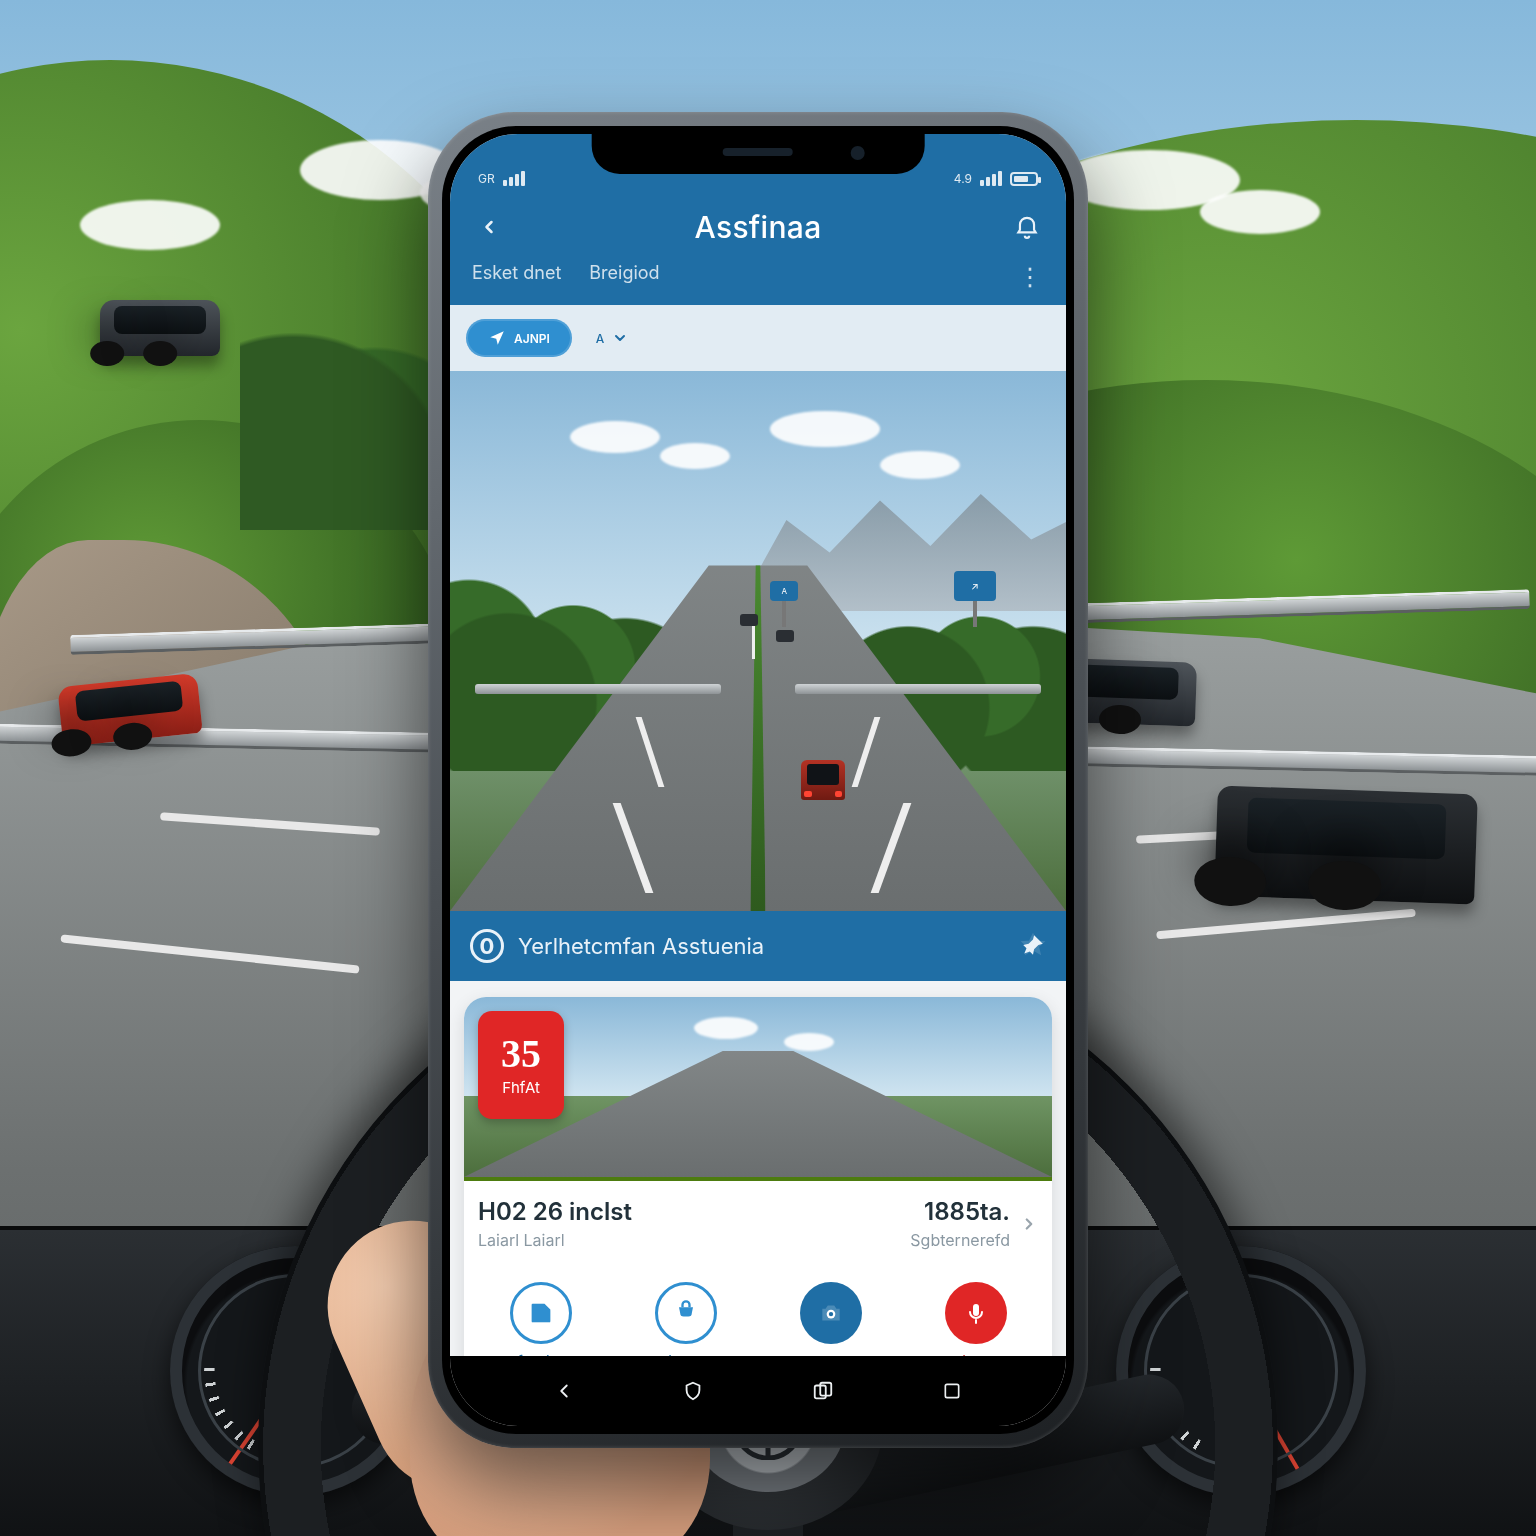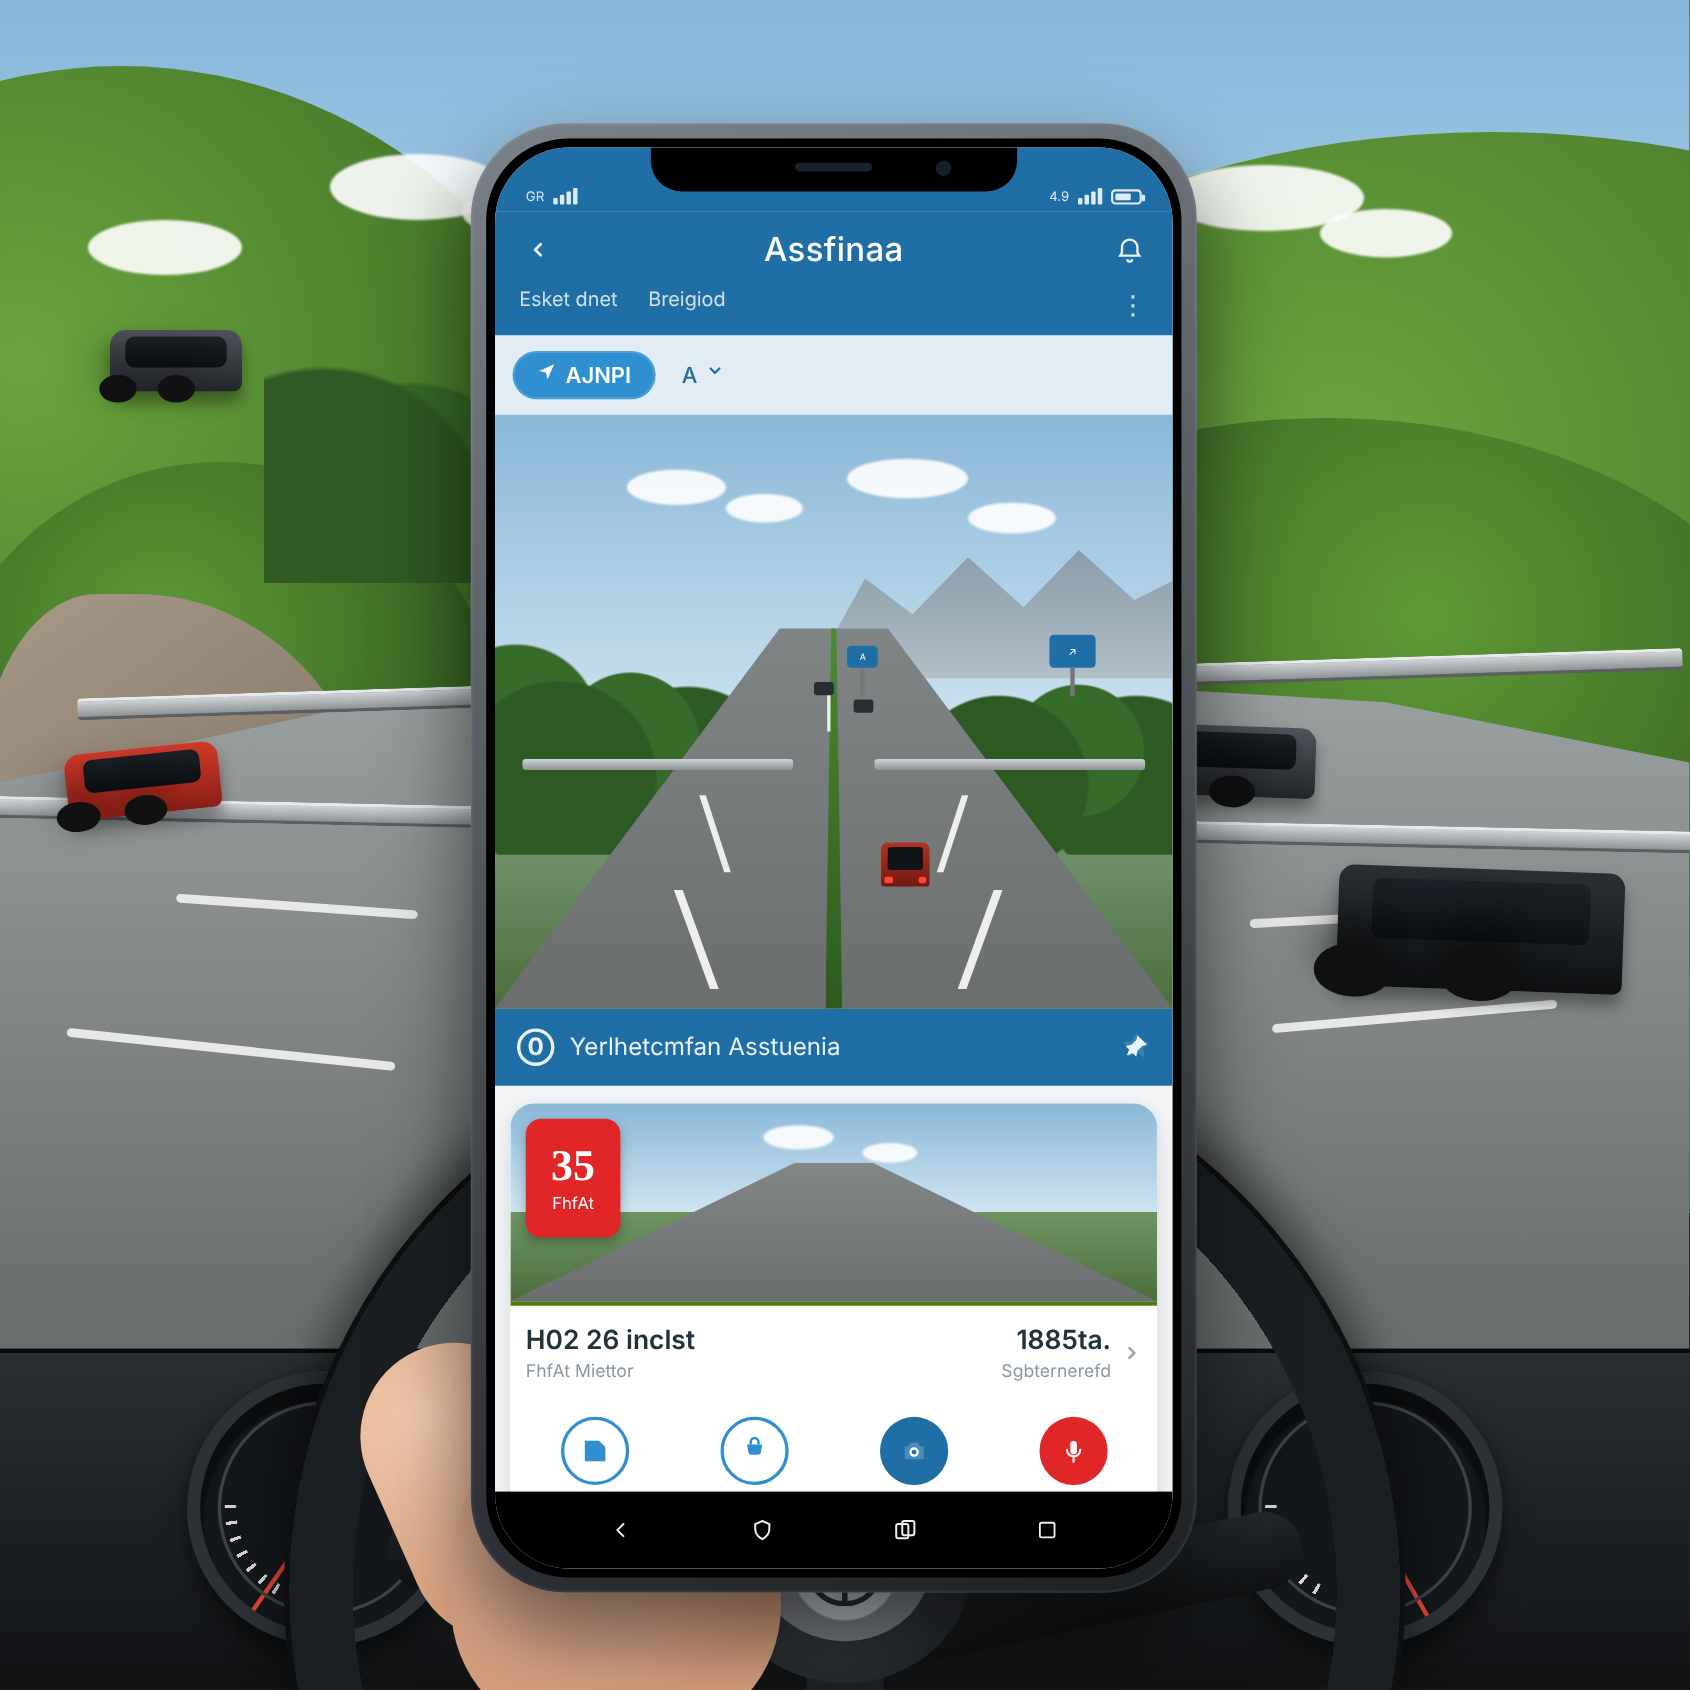--- a/index.html
+++ b/index.html
@@ -120,21 +120,21 @@
   .batt i{position:absolute;inset:2px 8px 2px 2px;background:#dfeaf2;border-radius:1px}
 
   
   .hdr{background:var(--blue);color:#fff;padding:14px 18px 10px;display:flex;flex-direction:column;gap:12px}
   .hdr-row{display:flex;align-items:center;justify-content:space-between}
   .hdr-title{font-size:30px;font-weight:500;letter-spacing:.3px}
   .ico-btn{width:42px;height:42px;border-radius:10px;display:flex;align-items:center;justify-content:center;color:#e9f2f9;cursor:pointer}
   .tabs{display:flex;align-items:flex-start;gap:28px;color:#cfe0ec;font-size:18px;padding:2px 4px 4px}
   .tabs .dots{margin-left:auto;font-size:24px;letter-spacing:2px;cursor:pointer}
   .chip-row{display:flex;align-items:center;gap:18px;background:#e2ecf3;padding:14px 16px}
-  .chip{display:flex;align-items:flex-start;gap:8px;padding:10px 22px;border-radius:999px;background:var(--blue-bright);color:#fff;font-weight:600;font-size:20px;box-shadow:inset 0 0 0 2px rgba(255,255,255,.15);cursor:pointer}
+  .chip{display:flex;align-items:center;gap:8px;padding:10px 22px;border-radius:999px;background:var(--blue-bright);color:#fff;font-weight:600;font-size:12px;box-shadow:inset 0 0 0 2px rgba(255,255,255,.15);cursor:pointer}
   .chip.ghost{background:transparent;color:var(--blue);box-shadow:none;padding:8px 6px;font-weight:500}
 
   
   .photo{position:relative;height:540px;background:linear-gradient(var(--sky-top),var(--sky-bot) 55%,#88a98a 55%,#4c6e3c 100%);overflow:hidden}
   .photo .ph-mtn{position:absolute;right:-30px;top:110px;width:360px;height:130px;background:linear-gradient(#7c8c96,#aeb8c0);clip-path:polygon(0 100%,14% 30%,26% 55%,40% 15%,54% 50%,68% 10%,82% 45%,100% 20%,100% 100%);opacity:.8}
   .photo .ph-trees-l{position:absolute;left:-20px;top:170px;width:260px;height:230px;
     background:radial-gradient(circle at 30% 70%,#2d5a22 36%,transparent 37%),
                radial-gradient(circle at 55% 55%,#366b29 32%,transparent 33%),
                radial-gradient(circle at 75% 72%,#2d5a22 34%,transparent 35%),
                radial-gradient(circle at 15% 50%,#366b29 30%,transparent 31%);}
@@ -392,21 +392,21 @@
         <div class="cloud" style="width:64px;height:22px;left:230px;top:20px"></div>
         <div class="cloud" style="width:50px;height:18px;left:320px;top:36px"></div>
         <div class="badge">
           <span class="num">35</span>
           <span class="lab">FhfAt</span>
         </div>
       </div>
       <div class="meta">
         <div class="col">
           <span class="t1">H02 26 inclst</span>
-          <span class="t2">FhfAt Miettor</span>
+          <span class="t2">Laiarl Laiarl</span>
         </div>
         <div class="col right">
           <span class="t1">1885ta.</span>
           <span class="t2">Sgbternerefd</span>
         </div>
         <span class="arrow">
           <svg width="18" height="18" viewBox="0 0 24 24" fill="none" stroke="currentColor" stroke-width="3" stroke-linecap="round" stroke-linejoin="round">
               <polyline points="9 18 15 12 9 6"></polyline>
             </svg>
         </span>

